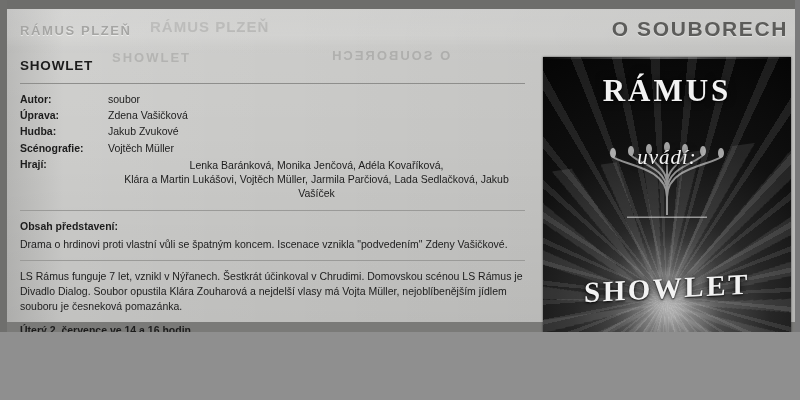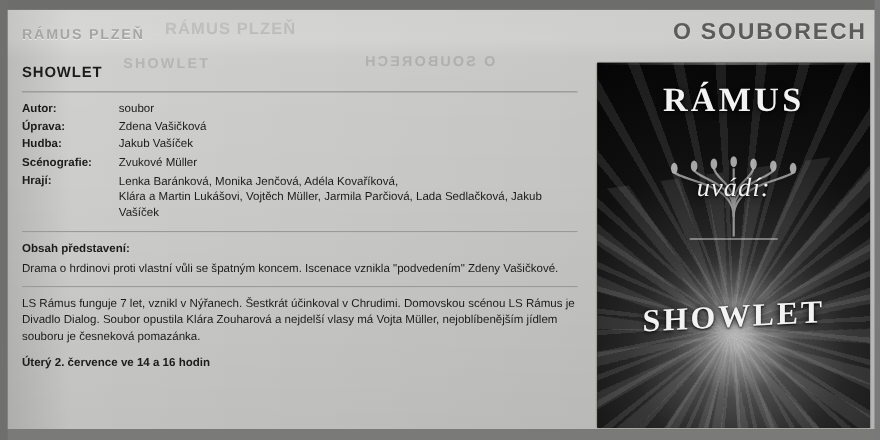--- a/index.html
+++ b/index.html
@@ -10,21 +10,21 @@
   body {
     width: 800px;
     height: 400px;
     overflow: hidden;
     font-family: "Liberation Sans", sans-serif;
   }
 
   .page {
     position: relative;
     width: 800px;
-    height: 400px;
+    height: 332px;
     background: #c9c9c7;
     overflow: hidden;
   }
 
   
   .page::before {
     content: "";
     position: absolute;
     inset: 0;
     background:
@@ -113,21 +113,21 @@
     line-height: 1.25;
   }
   table.credits td.role {
     width: 88px;
     font-weight: bold;
     white-space: nowrap;
   }
   table.credits td.val {
     font-weight: normal;
   }
-  table.credits tr.multi td.val { line-height: 1.35; }
+  table.credits tr.multi td.val { line-height: 1.35; text-align: center; }
 
   .sep {
     height: 1px;
     background: #8e8e8c;
     margin: 8px 0 7px 0;
     width: 100%;
   }
   .sep.thin { background: #9a9a98; }
 
   .block { margin-top: 8px; font-size: 10.5px; line-height: 1.42; }
@@ -208,23 +208,23 @@
     text-shadow: 0 0 8px rgba(0,0,0,0.9), 0 1px 2px rgba(0,0,0,0.9);
   }
   .poster-text.t1 {
     top: 16px;
     font-family: "Liberation Serif", serif;
     font-size: 31px;
     font-weight: bold;
     letter-spacing: 3px;
   }
   .poster-text.t2 {
-    top: 101px;
+    top: 88px;
     font-family: "Liberation Serif", serif;
-    font-size: 24px;
+    font-size: 21px;
     font-style: italic;
     letter-spacing: 1px;
   }
   .poster-text.t3 {
     top: 215px;
     font-family: "Liberation Serif", serif;
     font-size: 29px;
     font-weight: bold;
     letter-spacing: 2.5px;
     transform: skewY(-3deg);
@@ -260,25 +260,25 @@
         <tr>
           <td class="role">Autor:</td>
           <td class="val">soubor</td>
         </tr>
         <tr>
           <td class="role">Úprava:</td>
           <td class="val">Zdena Vašičková</td>
         </tr>
         <tr>
           <td class="role">Hudba:</td>
-          <td class="val">Jakub Vašíček</td>
+          <td class="val">Jakub Zvukové</td>
         </tr>
         <tr>
           <td class="role">Scénografie:</td>
-          <td class="val">Zvukové Müller</td>
+          <td class="val">Vojtěch Müller</td>
         </tr>
         <tr class="multi">
           <td class="role">Hrají:</td>
           <td class="val" style="white-space: pre-line;">Lenka Baránková, Monika Jenčová, Adéla Kovaříková,
 Klára a Martin Lukášovi, Vojtěch Müller, Jarmila Parčiová, Lada Sedlačková, Jakub Vašíček</td>
         </tr>
       </tbody>
     </table>
 
     <div class="sep thin"></div>

